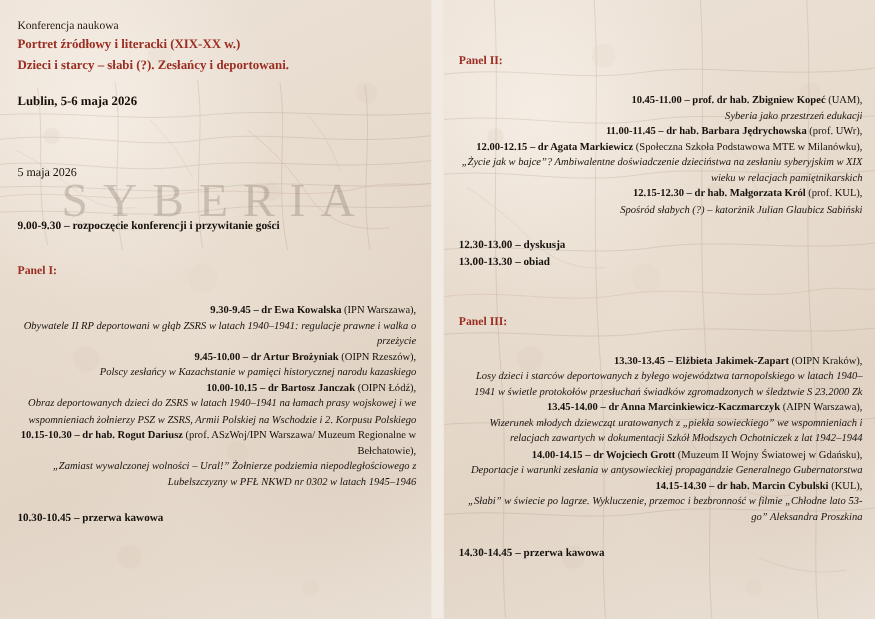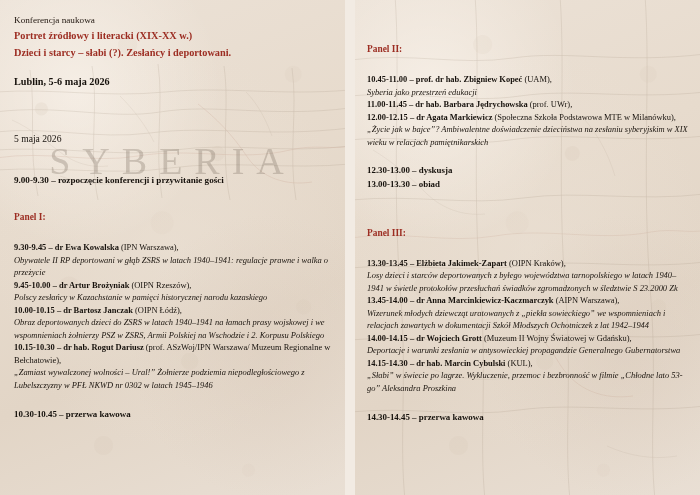--- a/index.html
+++ b/index.html
@@ -89,21 +89,21 @@
   .daymark{
     font-size:9.6px;color:#15100b;font-weight:normal;margin:46px 0 0 0;
   }
   .openline{
     font-size:9.1px;color:#15100b;font-weight:bold;margin:31px 0 0 0;
   }
   .panel-head{
     font-size:9.4px;color:#9c2d22;font-weight:bold;margin:27px 0 0 0;
   }
   .panel-head.rt{margin:6px 0 0 0;}
-  .talks{margin-top:19px;}
+  .talks{margin-top:19px;text-align:right;}
   .talk{margin:0 0 0 0;}
   .talk .hdr{
     font-size:8.45px;color:#16110c;line-height:1.48;margin:0;
   }
   .talk .hdr b{font-weight:bold;}
   .talk .hdr .aff{font-weight:normal;}
   .talk .ttl{
     font-size:8.45px;color:#1a140e;font-style:italic;line-height:1.48;margin:0;
   }
   .breakline{
@@ -227,20 +227,24 @@
           <p class="hdr"><b>10.45-11.00 – prof. dr hab. Zbigniew Kopeć</b><span class="aff"> (UAM),</span></p>
           <p class="ttl">Syberia jako przestrzeń edukacji</p>
         </div>
         <div class="talk">
           <p class="hdr"><b>11.00-11.45 – dr hab. Barbara Jędrychowska</b><span class="aff"> (prof. UWr),</span></p>
         </div>
         <div class="talk">
           <p class="hdr"><b>12.00-12.15 – dr Agata Markiewicz</b><span class="aff"> (Społeczna Szkoła Podstawowa MTE w Milanówku),</span></p>
           <p class="ttl">„Życie jak w bajce”? Ambiwalentne doświadczenie dzieciństwa na zesłaniu syberyjskim w XIX wieku w relacjach pamiętnikarskich</p>
         </div>
+        <div class="talk">
+          <p class="hdr"><b>12.15-12.30 – dr hab. Małgorzata Król</b><span class="aff"> (prof. KUL),</span></p>
+          <p class="ttl">Spośród słabych (?) – katorżnik Julian Glaubicz Sabiński</p>
+        </div>
       </div>
 
       <div class="gap-md"></div>
       <p class="simple">12.30-13.00 – dyskusja</p>
       <p class="simple">13.00-13.30 – obiad</p>
 
       <div class="gap-sm"></div>
       <p class="panel-head">Panel III:</p>
 
       <div class="talks">

